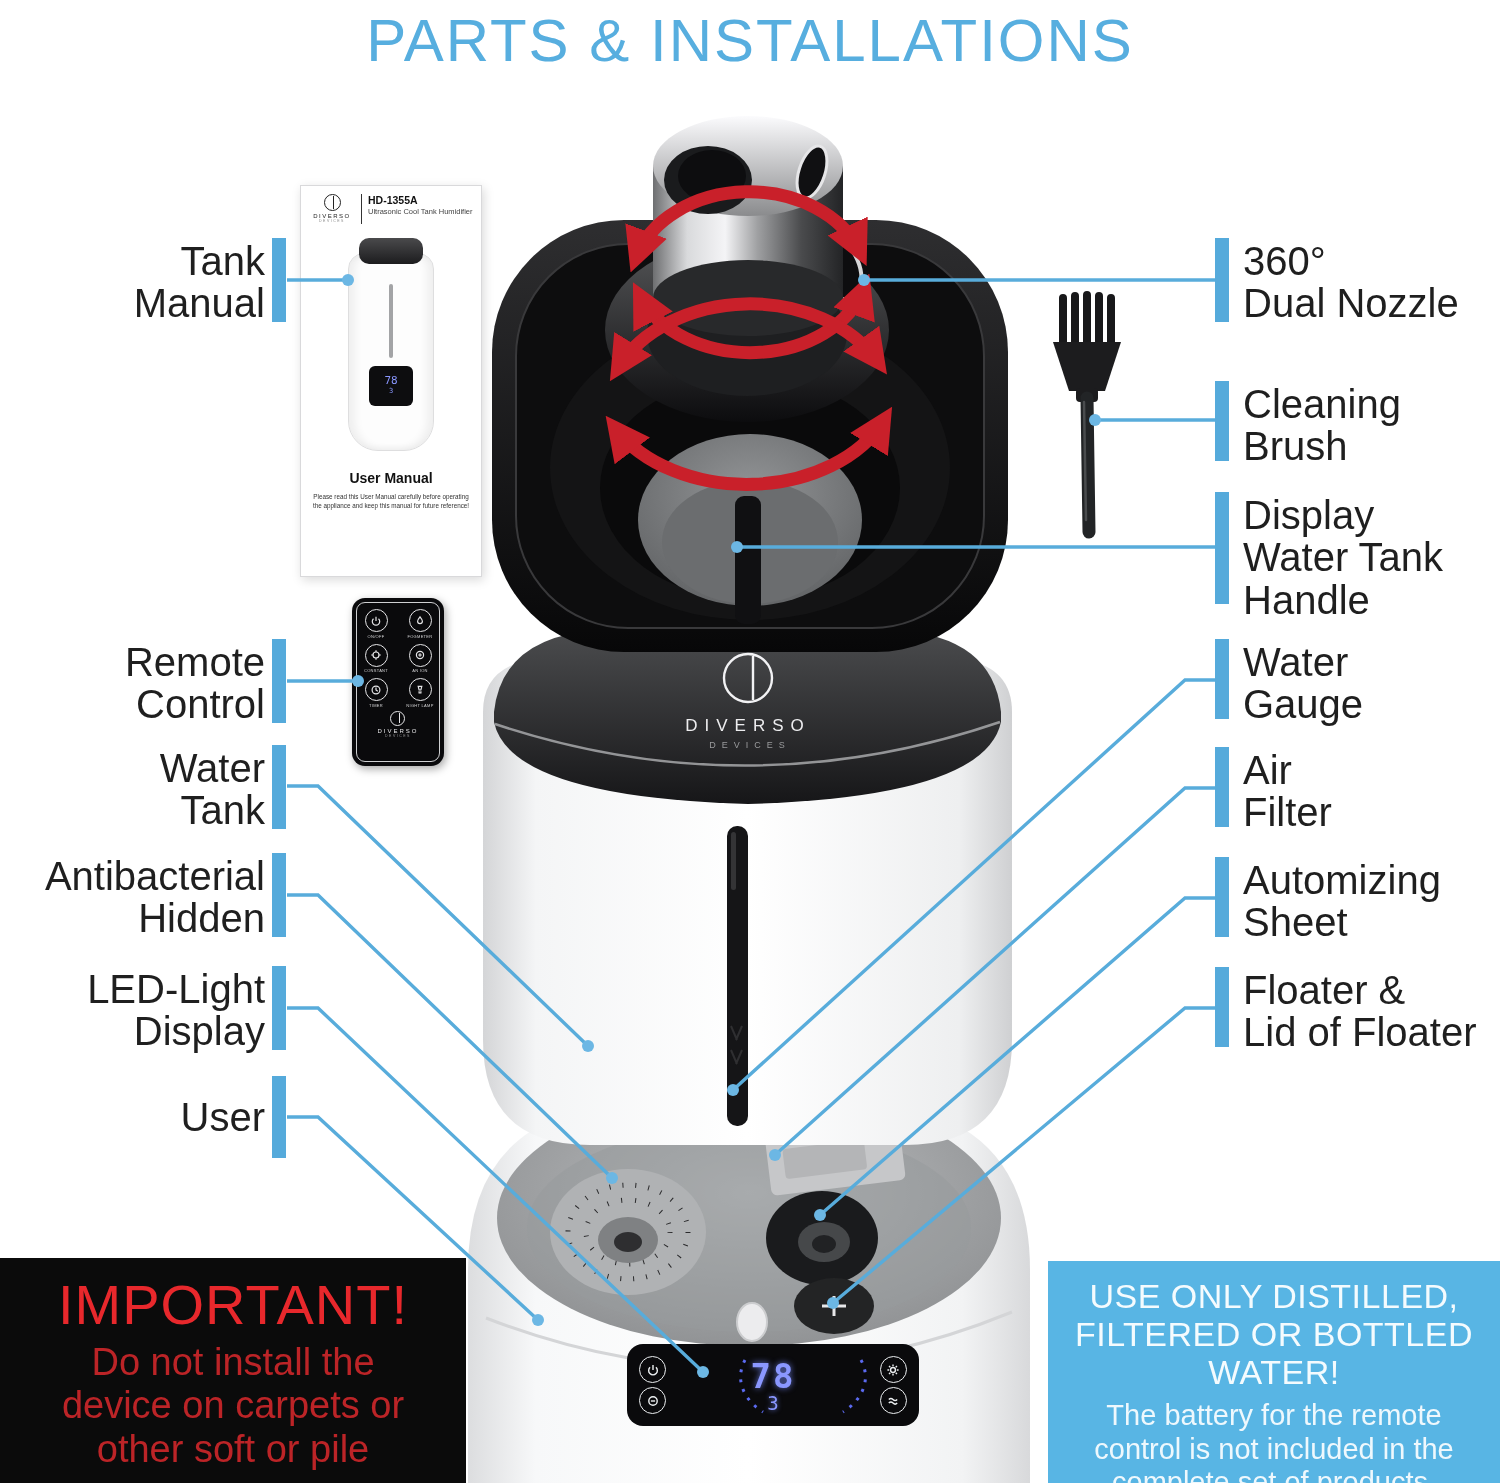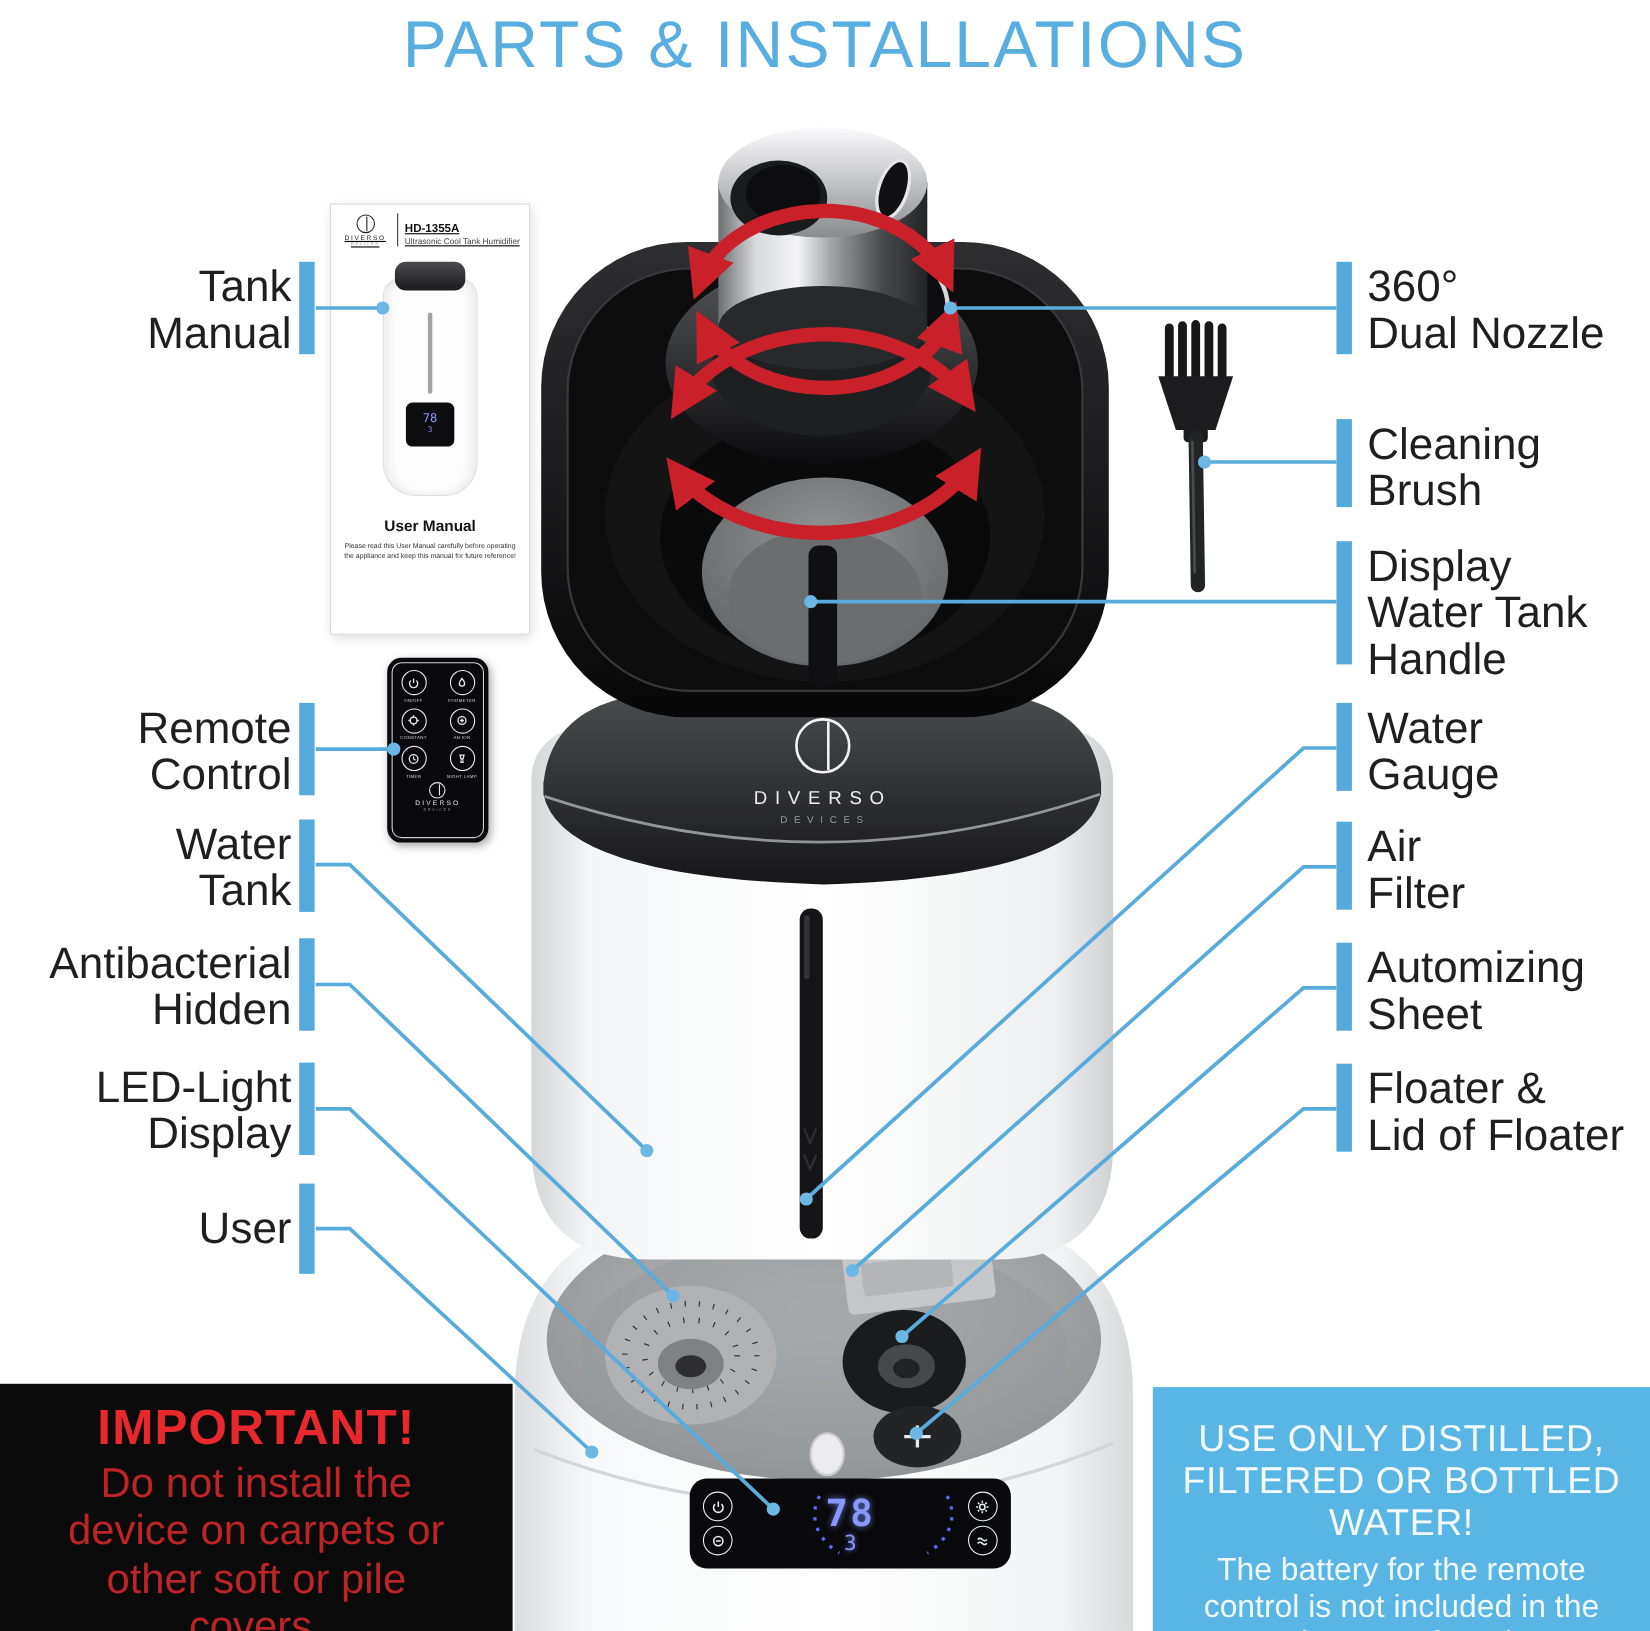--- a/index.html
+++ b/index.html
@@ -10,30 +10,30 @@
     letter-spacing:2px;color:#57aedf;white-space:nowrap;}
   
   .lbl{position:absolute;font-size:40px;line-height:1.06;font-weight:500;color:#1f1f1f;
     white-space:pre-line;z-index:6;}
   .lbl.left{left:0;width:265px;text-align:right;}
   .lbl.right{left:1243px;width:250px;text-align:left;}
   .bar{position:absolute;width:14px;background:#55aadb;z-index:6;}
   
   #important-box{left:0;top:1258px;width:466px;height:225px;background:#0b0b0b;
     text-align:center;z-index:7;}
-  #important-box .t{margin-top:14px;font-size:45px;font-weight:700;color:#e8282c;letter-spacing:1px;}
+  #important-box .t{margin-top:14px;font-size:56px;font-weight:400;color:#e8282c;letter-spacing:1px;}
   #important-box .b{margin-top:4px;font-size:38px;line-height:1.14;color:#bc2427;white-space:pre-line;font-weight:500;}
   #water-box{left:1048px;top:1261px;width:452px;height:222px;background:#58b5e4;
     text-align:center;z-index:7;}
-  #water-box .t{margin-top:28px;font-size:34px;line-height:1.12;font-weight:500;color:#f4fbfe;white-space:pre-line;letter-spacing:.5px;}
+  #water-box .t{margin-top:16px;font-size:34px;line-height:1.12;font-weight:500;color:#f4fbfe;white-space:pre-line;letter-spacing:.5px;}
   #water-box .b{margin-top:8px;font-size:29px;line-height:1.16;color:#eef8fd;white-space:pre-line;}
   
   #manual-card{left:300px;top:185px;width:180px;height:390px;background:#fff;
     border:1px solid #d9d9db;box-shadow:2px 3px 10px rgba(0,0,0,.15);z-index:4;}
-  #manual-card .hdr{display:flex;align-items:flex-end;padding:8px 6px 4px 8px;text-decoration:underline;}
+  #manual-card .hdr{display:flex;align-items:flex-start;padding:8px 6px 4px 8px;}
   #manual-card .logo{display:flex;flex-direction:column;align-items:center;width:46px;}
   .glyph{border:1.5px solid #222;border-radius:50%;position:relative;}
   .glyph::after{content:"";position:absolute;left:55%;top:8%;width:1.5px;height:84%;background:#222;}
   #manual-card .logo .g{width:15px;height:15px;}
   #manual-card .logo .n{font-size:6px;letter-spacing:1.5px;color:#222;margin-top:2px;}
   #manual-card .logo .s{font-size:3.5px;letter-spacing:1.5px;color:#888;}
   #manual-card .div{width:1px;height:30px;background:#333;margin:0 6px;}
   #manual-card .model{font-size:10.5px;font-weight:bold;color:#111;}
   #manual-card .sub{font-size:7.5px;color:#444;margin-top:1px;}
   #mini-prod{position:relative;width:86px;height:218px;margin:10px auto 0;}

